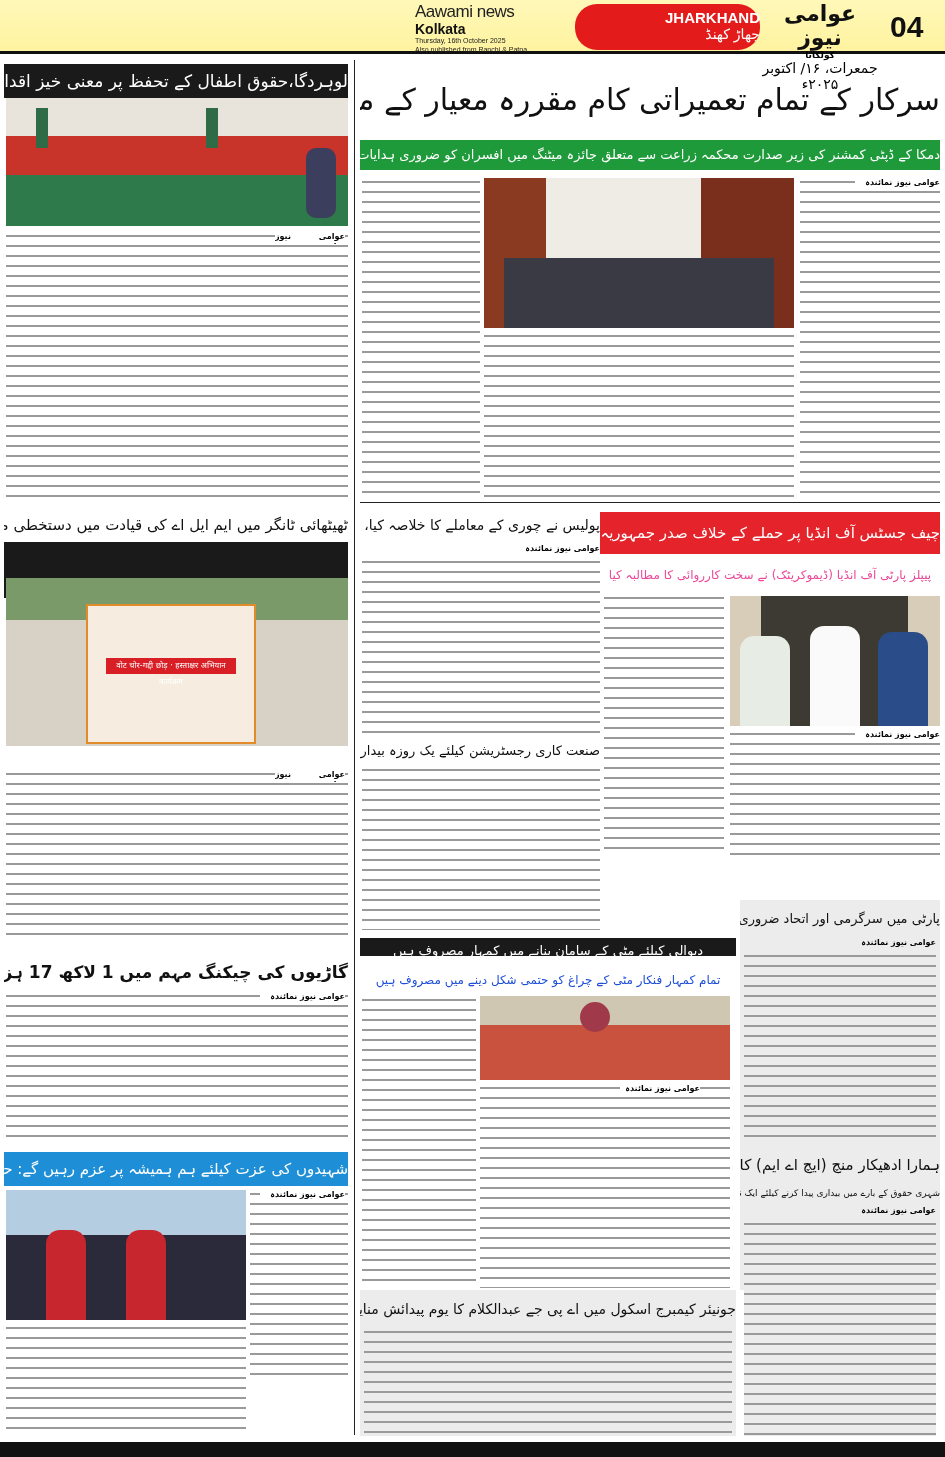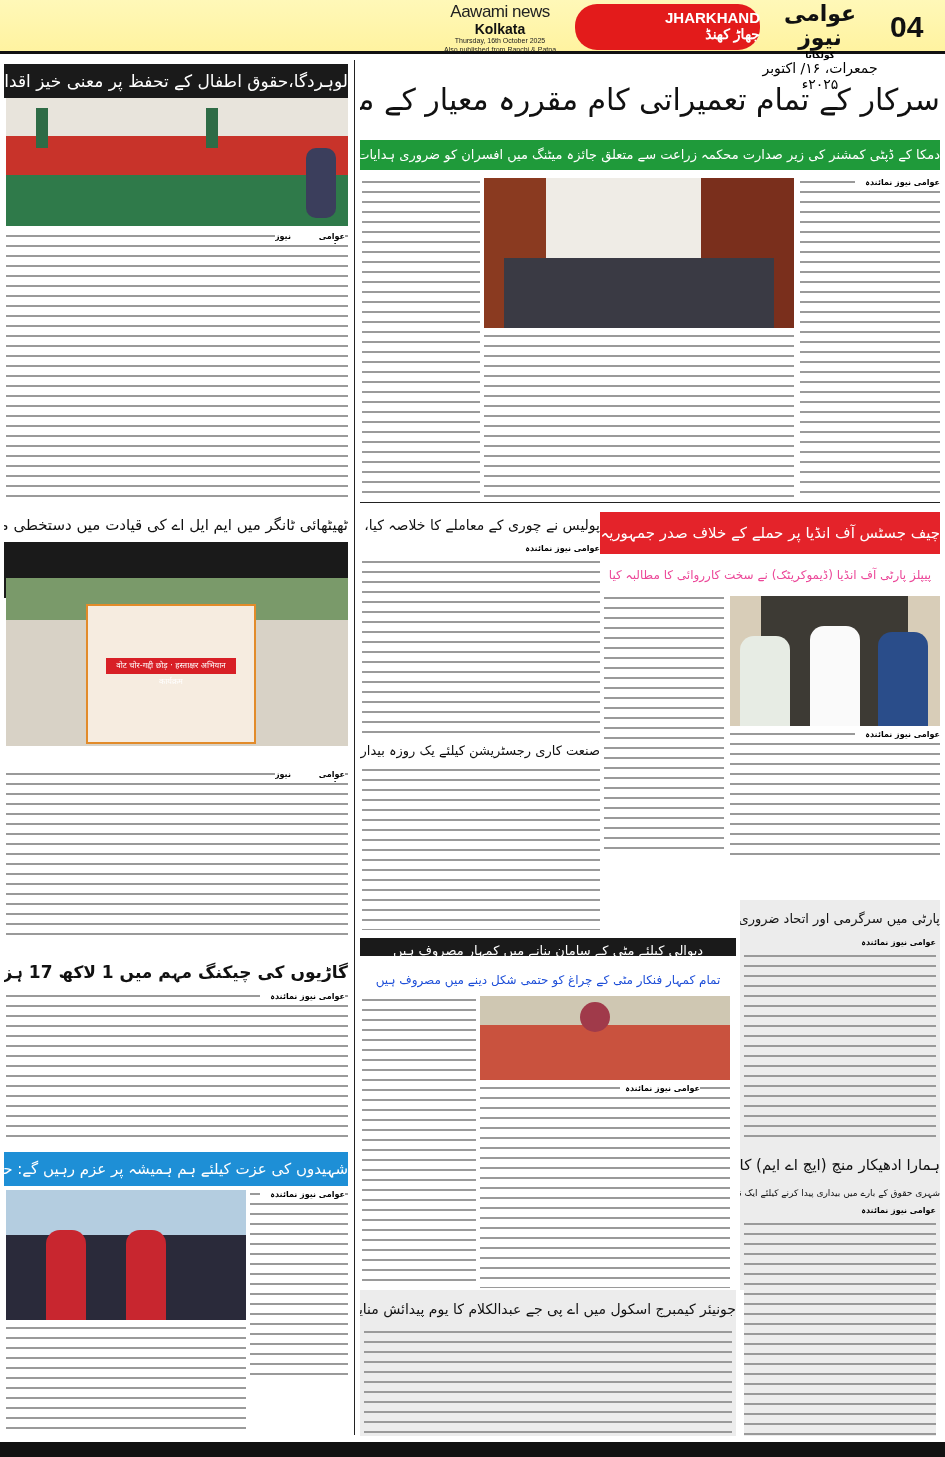--- a/index.html
+++ b/index.html
@@ -1,25 +1,25 @@
 <!DOCTYPE html>
 <html><head>
 <meta charset="utf-8">
 <style>
 *{box-sizing:border-box;margin:0;padding:0}
 body{width:945px;height:1457px;background:#fff;font-family:"DejaVu Sans",sans-serif;position:relative;overflow:hidden}
 .abs{position:absolute}
 .masthead{left:0;top:0;width:945px;height:54px;background:linear-gradient(#fff8b8,#fff3a0);border-bottom:3px solid #111}
-.mh-en{left:415px;top:2px;width:170px;text-align:center;font-family:"Liberation Sans",sans-serif}
+.mh-en{left:415px;top:2px;width:170px;text-align:left;font-family:"Liberation Sans",sans-serif}
 .mh-en .t{font-size:17px;color:#222;letter-spacing:-.5px}
 .mh-en .c{font-size:14px;font-weight:bold;color:#111;line-height:14px}
 .mh-en .d{font-size:7px;color:#222;line-height:9px}
 .mh-red{left:362px;top:4px;width:210px;height:46px;background:#e31b1b;border-radius:22px;color:#fff;text-align:right;font-family:"Liberation Sans",sans-serif}
 .mh-red .a{font-size:15px;font-weight:bold;margin-top:5px}
-.mh-red .b{font-size:14px;font-weight:bold;line-height:16px}
+.mh-red .b{font-size:14px;font-weight:normal;line-height:16px}
 .mh-ur{left:580px;top:2px;width:120px;text-align:center;direction:rtl;font-family:"DejaVu Sans",sans-serif}
 .mh-ur .n{font-size:22px;font-weight:bold;color:#111;line-height:24px}
 .mh-ur .k{font-size:9px;font-weight:bold}
 .mh-ur .dt{font-size:14px}
 .pgno{left:890px;top:10px;font-size:30px;font-weight:bold;font-family:"Liberation Sans",sans-serif;color:#111}
 .hbar{direction:rtl;text-align:center;overflow:hidden;white-space:nowrap;font-family:"DejaVu Sans",sans-serif}
 .blackbar{background:#1a1a1a;color:#fff}
 .greenbar{background:#1f9a3a;color:#fff}
 .redbar{background:#e4232a;color:#fff}
 .bluebar{background:#1e8fd6;color:#fff}

